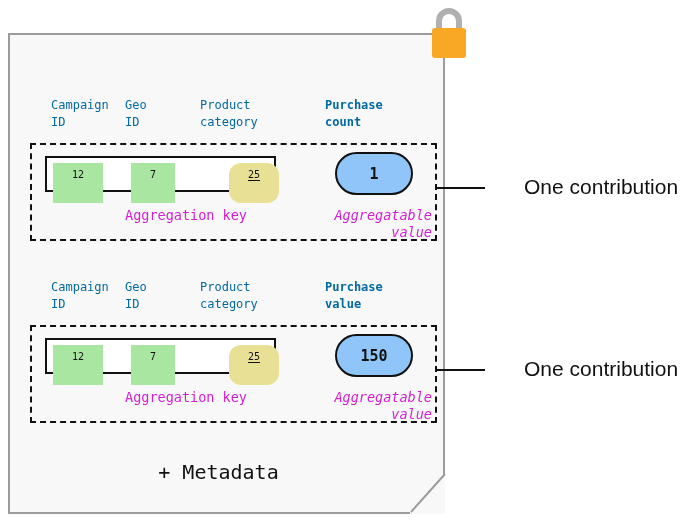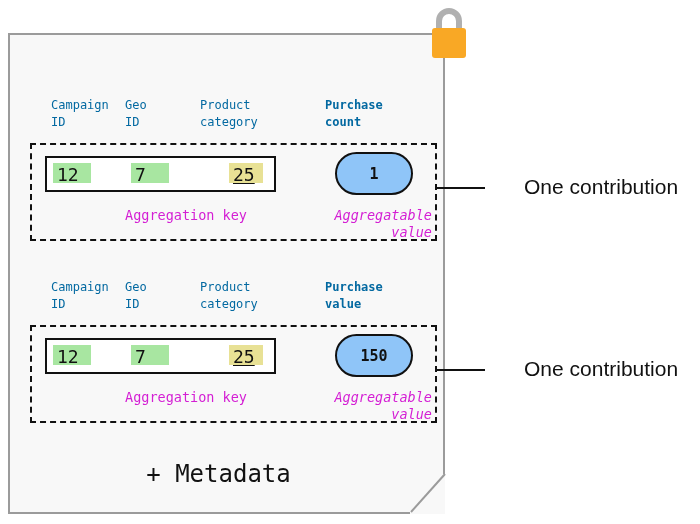--- a/index.html
+++ b/index.html
@@ -108,31 +108,31 @@
     top: 61px;
     width: 231px;
     height: 36px;
     border: 2.5px solid #111111;
     background: #ffffff;
     box-sizing: border-box;
   }
   .key-cell {
     position: absolute;
     top: 5px;
-    height: 20px;
-    font-size: 18px;
+    height: 40px;
+    font-size: 10px;
     line-height: 24px;
     color: #111111;
-    padding: 0 4px;
+    padding: 0 19px;
     box-sizing: border-box;
     white-space: pre;
   }
   .key-cell.c1 { left: 6px;   min-width: 38px; background: #a8e6a1; }
   .key-cell.c2 { left: 84px;  min-width: 38px; background: #a8e6a1; }
-  .key-cell.c3 { left: 182px; min-width: 34px; background: #e8e195; text-decoration: underline; text-underline-offset: 2px; }
+  .key-cell.c3 { left: 182px; min-width: 34px; background: #e8e195; text-decoration: underline; text-underline-offset: 2px; border-radius: 12px; }
 
   
   .value-pill {
     position: absolute;
     left: 305px;
     top: 57px;
     width: 78px;
     height: 43px;
     border: 2.5px solid #111111;
     border-radius: 22px;
@@ -186,21 +186,21 @@
   #callout-text-1 { left: 492px; top: 175px; }
   #callout-text-2 { left: 492px; top: 357px; }
 
   
   #metadata {
     position: absolute;
     left: 0px;
     top: 460px;
     width: 437px;
     text-align: center;
-    font-size: 24px;
+    font-size: 20px;
     color: #111111;
     white-space: pre;
   }
 </style>
 </head>
 <body>
 
 <div id="card"></div>
 <div id="card-right-edge"></div>
 <div id="card-bottom-edge"></div>

